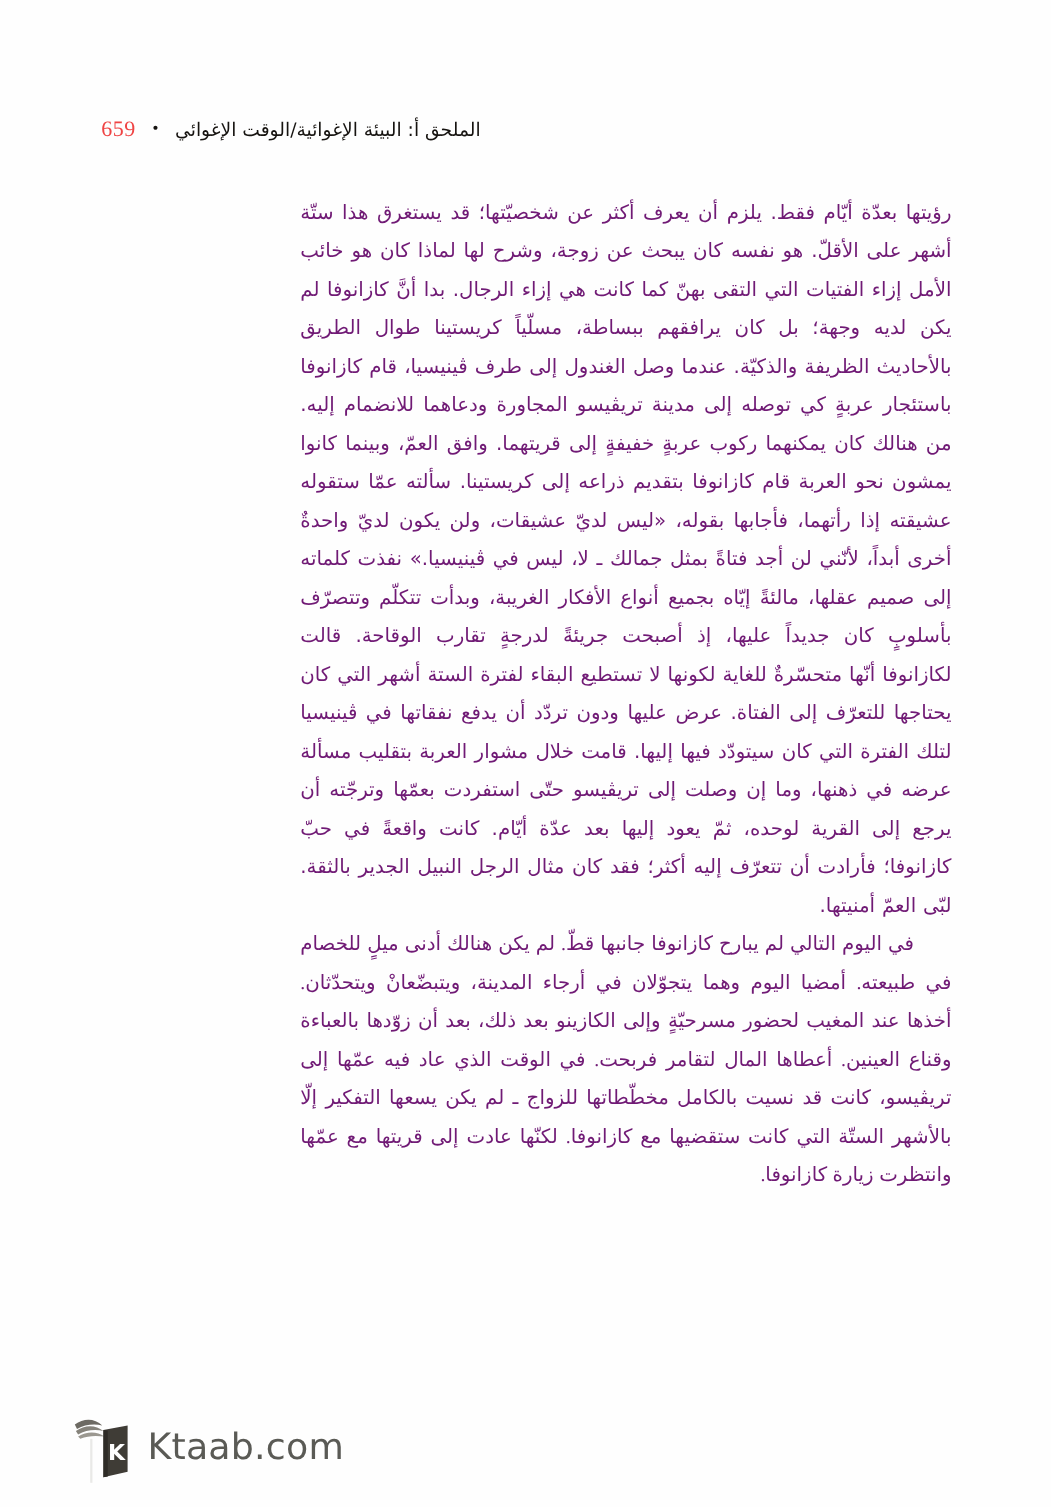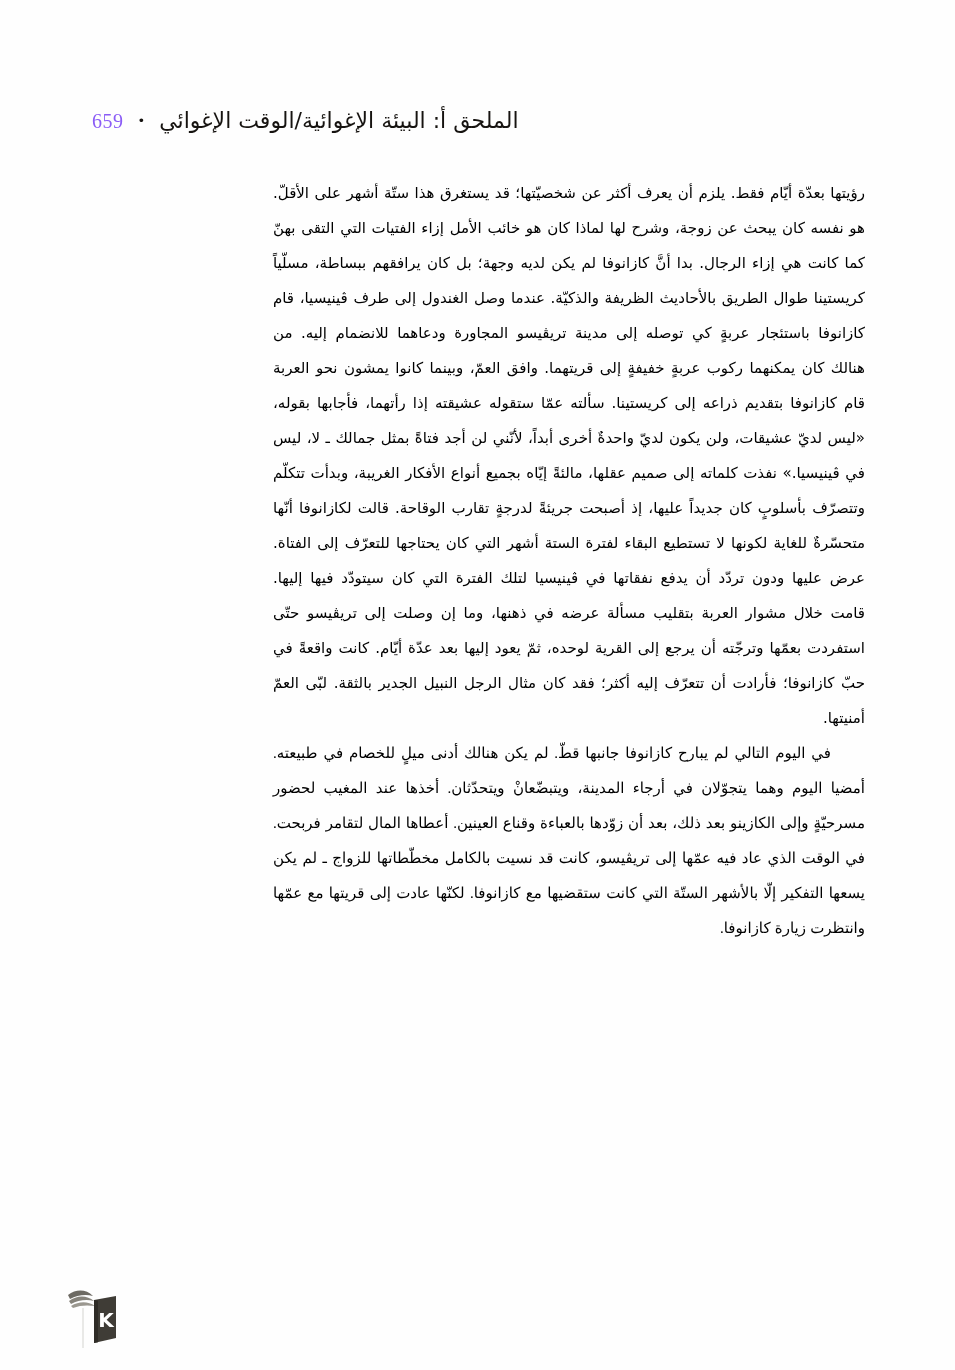--- a/index.html
+++ b/index.html
@@ -33,55 +33,55 @@
     display: flex;
     flex-direction: row;
     align-items: baseline;
     gap: 14px;
     direction: ltr;
   }
   .folio {
     font-family: "Liberation Serif", "DejaVu Serif", serif;
     font-size: 20px;
     letter-spacing: 0.5px;
-    color: #8b5cf6;
+    color: #ef4444;
     line-height: 1;
   }
   .head-sep {
     font-size: 13px;
     color: #161310;
     line-height: 1;
     position: relative;
     top: -3px;
   }
   .head-title {
     direction: rtl;
     font-family: "DejaVu Sans", "Liberation Sans", sans-serif;
-    font-size: 22px;
+    font-size: 17px;
     color: #161310;
     line-height: 1.2;
     white-space: nowrap;
   }
 
   
   .textblock {
     position: absolute;
     top: 176px;
     right: 90px;
     width: 592px;
     direction: rtl;
     text-align: justify;
     text-align-last: right;
     text-justify: inter-word;
   }
   .para {
     margin: 0;
-    font-size: 15px;
+    font-size: 18px;
     line-height: 35px;
-    color: #000000;
+    color: #701a75;
     text-align: justify;
     text-align-last: right;
     word-spacing: 0.5px;
   }
   .para.indent {
     text-indent: 34px;
     font-family: Liberation Serif, serif;
   }
 
   
@@ -149,15 +149,16 @@
         <path d="M3 18 C11 12, 21 12, 28 18 C21 16, 12 17, 5 21 Z" fill="#86837b"></path>
         <path d="M5 23 C13 18, 22 18, 29 23 C22 22, 14 22, 7 25 Z" fill="#9b9890"></path>
 
         <path d="M28 17 L50 13 L50 55 L28 60 Z" fill="#3f3c36"></path>
 
         <path d="M28 17 L32 17.5 L32 59.2 L28 60 Z" fill="#2f2c27"></path>
 
         <text x="40" y="44" font-family="DejaVu Sans, Liberation Sans, sans-serif" font-size="20" font-weight="700" fill="#ffffff" text-anchor="middle">K</text>
       </svg>
     </span>
+    <span class="wm-text">Ktaab.com</span>
   </div>
 
 </div>
 
 </body></html>

